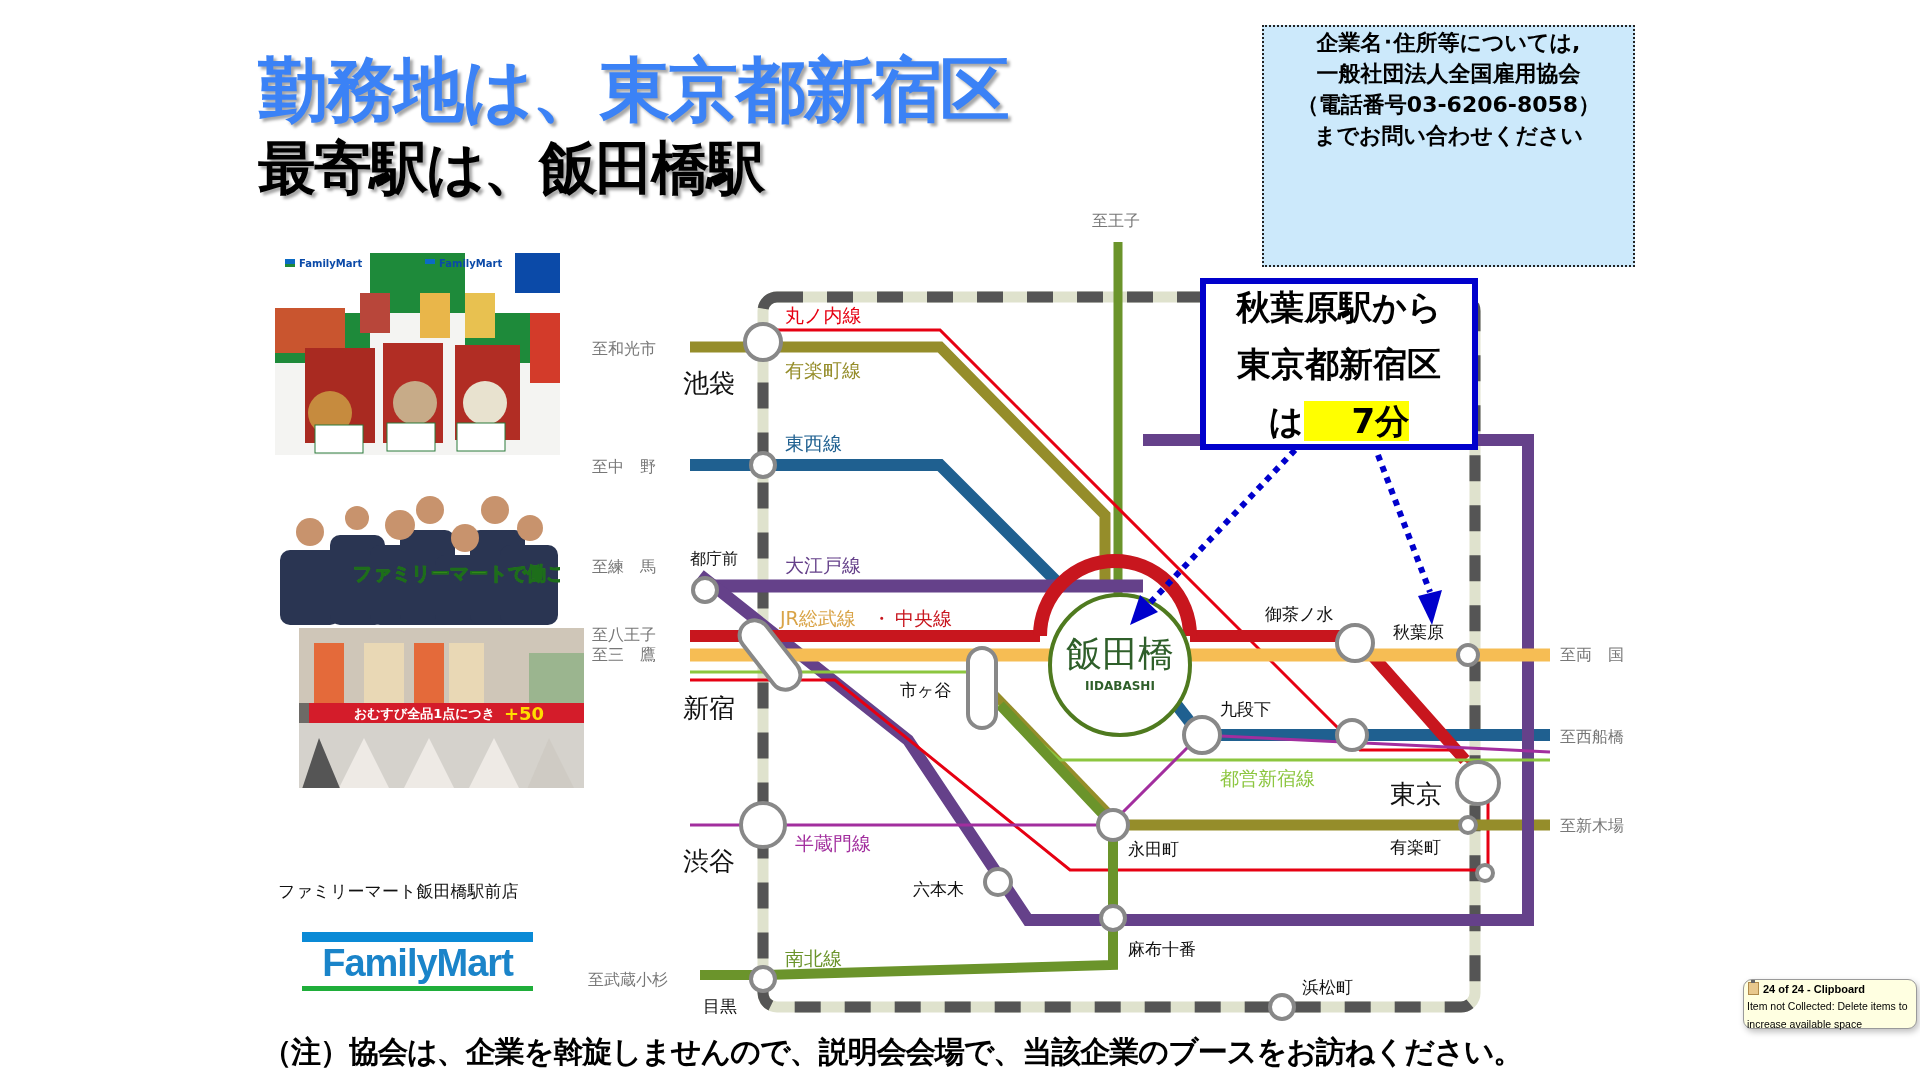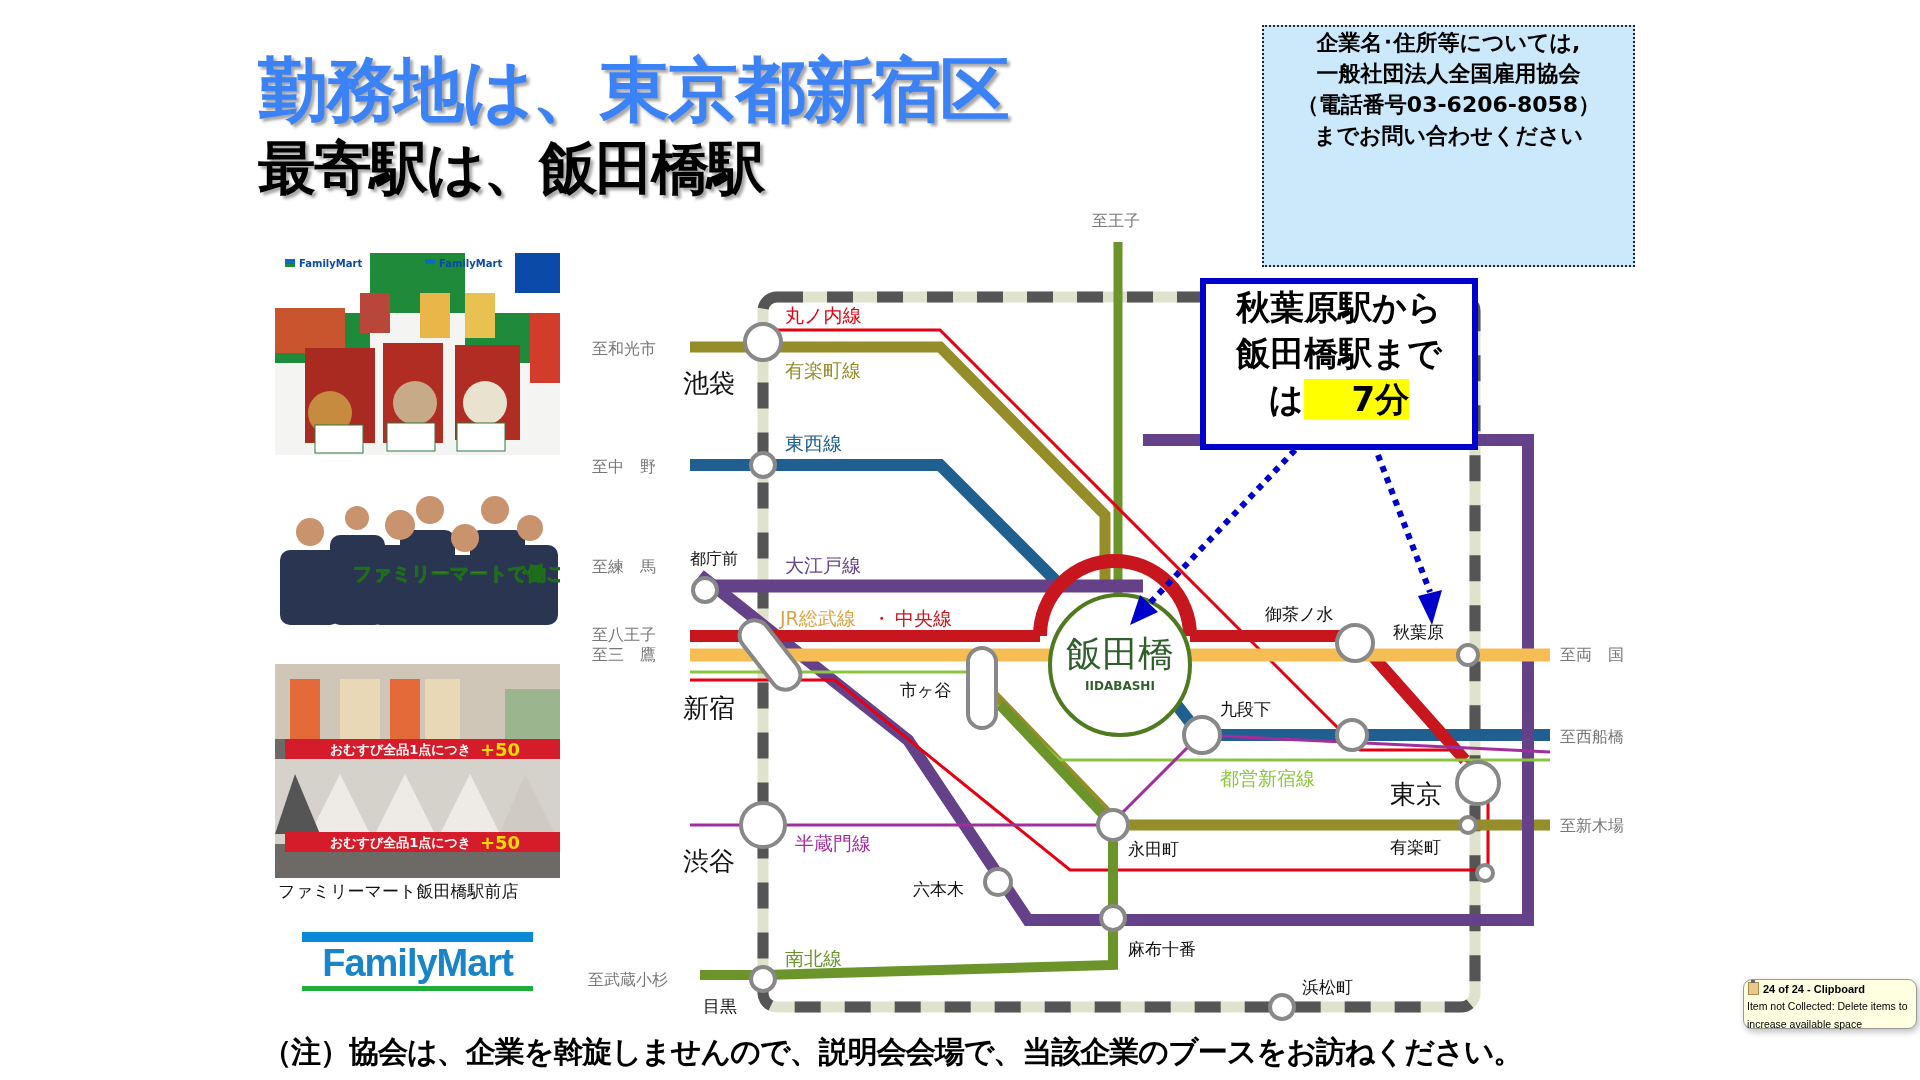--- a/index.html
+++ b/index.html
@@ -7,21 +7,21 @@
          font-family:"DejaVu Sans", sans-serif; }
   .abs { position:absolute; }
   .title1 { left:258px; top:50px; font-size:70px; font-weight:bold; color:#3b82f6; letter-spacing:-2px;
             text-shadow:3px 3px 3px rgba(0,0,0,0.35); line-height:80px; white-space:nowrap; }
   .title2 { left:258px; top:128px; font-size:58px; font-weight:bold; color:#000000; letter-spacing:-2px;
             text-shadow:3px 3px 3px rgba(0,0,0,0.35); line-height:80px; white-space:nowrap; }
   .infobox { left:1232px; top:25px; width:369px; height:238px; background:#cce9fb; border:2px dotted #222;
              display:flex; flex-direction:column; align-items:center;margin-left:30px; }
   .infobox span { font-size:22px; font-weight:bold; color:#000; line-height:31px; white-space:nowrap; }
   .callout { left:1200px; top:278px; width:266px; height:160px; background:#fff; border:6px solid #0000cc;
-             display:flex; flex-direction:column; justify-content:flex-start; align-items:center; }
+             display:flex; flex-direction:column; justify-content:space-between; align-items:center; }
   .callout .ln { font-size:34px; font-weight:bold; color:#000; line-height:46px; white-space:nowrap; }
   .callout .hl { background:#ffff00;padding-left:48px; }
   .photo { left:275px; width:285px; overflow:hidden; }
   .caption { left:278px; top:880px; font-size:17px; color:#111; white-space:nowrap; }
   .fmlogo { left:302px; top:932px; width:231px; height:60px; }
   .fmlogo .bar1 { position:absolute; left:0; top:0; width:231px; height:10px; background:#0a8ad6; }
   .fmlogo .txt { position:absolute; left:0; top:10px; width:231px; text-align:center; font-family:"Liberation Sans", sans-serif;
                  font-weight:bold; font-size:38px; color:#1a84c9; letter-spacing:-1px; line-height:42px; }
   .fmlogo .bar2 { position:absolute; left:0; top:54px; width:231px; height:5px; background:#1fae3a; }
   .footer { left:262px; top:1032px; font-size:30px; font-weight:bold; color:#000; white-space:nowrap; letter-spacing:-1px; }
@@ -96,21 +96,21 @@
         <circle cx="125" cy="45" r="15"></circle>
       <circle cx="155" cy="30" r="14"></circle>
         <circle cx="190" cy="58" r="14"></circle>
         <circle cx="220" cy="30" r="14"></circle>
         <circle cx="255" cy="48" r="13"></circle>
     </g>
     <text x="78" y="100" font-size="19" font-weight="bold" fill="#7ed321" stroke="#1d6e1a" stroke-width="1">ファミリーマートで働こう♪</text>
   </svg>
 </div>
 
-<div class="abs photo" style="top:664px;height:214px;">
+<div class="abs photo" style="top:628px;height:160px;margin-left:24px;">
   <svg width="285" height="214" viewBox="0 0 285 214">
     <rect width="285" height="214" fill="#6d6a66"></rect>
     <rect x="0" y="0" width="285" height="75" fill="#cfc6b8"></rect>
     <rect x="15" y="15" width="30" height="60" fill="#e46a3a"></rect>
       <rect x="65" y="15" width="40" height="60" fill="#e9d8b5"></rect>
     <rect x="115" y="15" width="30" height="60" fill="#e46a3a"></rect>
       <rect x="150" y="15" width="35" height="60" fill="#e9d8b5"></rect>
     <rect x="230" y="25" width="55" height="50" fill="#9bb58f"></rect>
     <rect x="10" y="75" width="275" height="20" fill="#d41c2a"></rect>
     <text x="55" y="90" font-size="13" font-weight="bold" fill="#fff">おむすび全品1点につき</text>
@@ -243,21 +243,21 @@
   <g stroke="#0000cc" stroke-width="6" stroke-dasharray="6 6" fill="none">
     <line x1="1295" y1="450" x2="1148" y2="605"></line>
     <line x1="1378" y1="455" x2="1430" y2="592"></line>
   </g>
   <polygon points="1130,625 1140,595 1158,612" fill="#0000cc"></polygon>
   <polygon points="1432,625 1418,596 1442,590" fill="#0000cc"></polygon>
 </svg>
 
 <div class="abs callout">
   <div class="ln">秋葉原駅から</div>
-  <div class="ln">飯田橋駅まで</div>
+  <div class="ln">東京都新宿区</div>
   <div class="ln"><span>は</span><span class="hl">7分</span></div>
 </div>
 
 <div class="abs footer">（注）協会は、企業を斡旋しませんので、説明会会場で、当該企業のブースをお訪ねください。</div>
 
 <div class="abs clip">
   <div class="hd">
     <span class="clip-icon"></span>
     <span>24 of 24 - Clipboard</span>
   </div>

